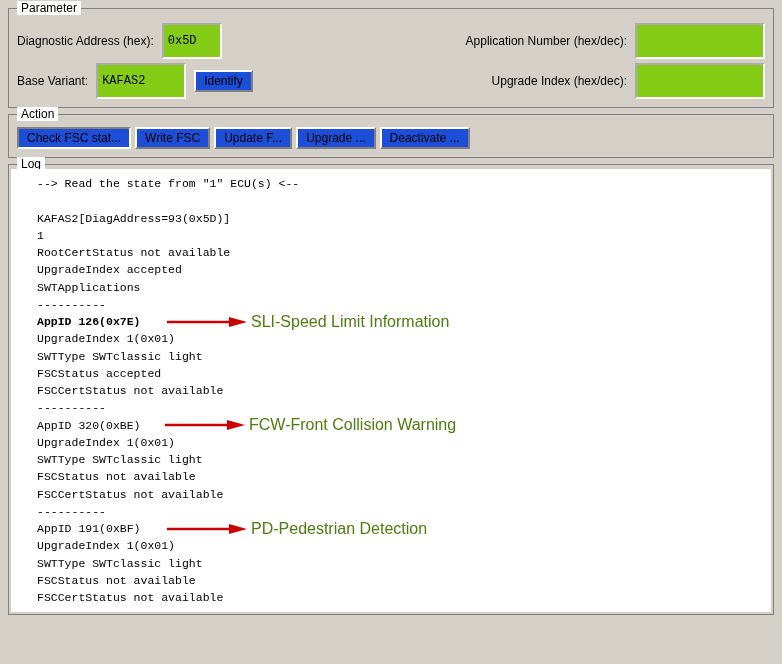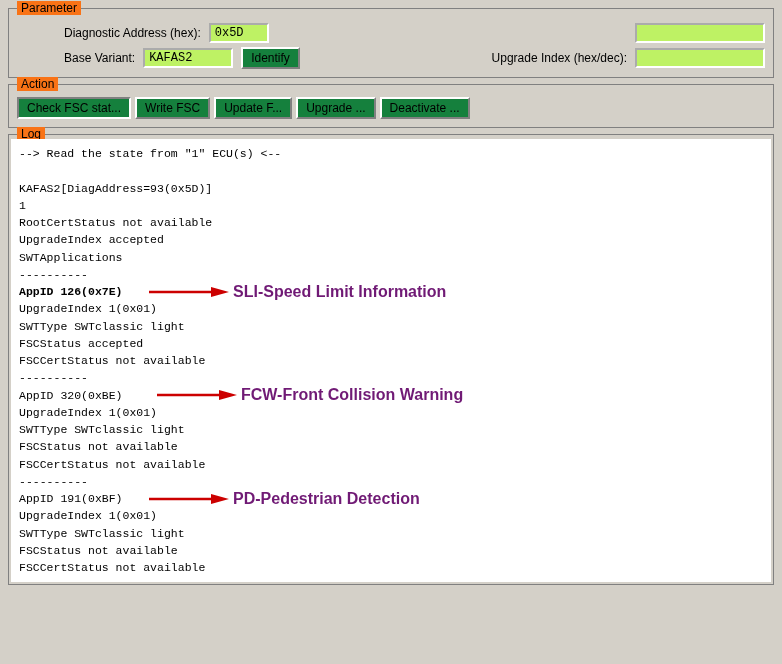--- a/index.html
+++ b/index.html
@@ -24,59 +24,58 @@
       border: 1px solid #808080;
       background: #d4d0c8;
       position: relative;
       padding: 8px 8px 8px 8px;
     }
 
     .panel-title {
       position: absolute;
       top: -8px;
       left: 8px;
-      background: #f97316;
+      background: #ffffff;
       padding: 0 4px;
       font-family: Arial, sans-serif;
       font-size: 12px;
       font-weight: normal;
     }
 
     .param-label {
       font-family: Arial, sans-serif;
       font-size: 12px;
       text-align: right;
       white-space: nowrap;
-      margin-left: 47px;
     }
 
     .param-input {
-      height: 20px;
+      height: 36px;
       border: 2px inset #fff;
-      background: #bef264;
+      background: #84cc16;
       font-family: 'Courier New', monospace;
       font-size: 12px;
       padding: 1px 4px;
     }
 
     .param-input-sm {
       width: 60px;
     }
 
     .param-input-md {
       width: 90px;
     }
 
     .param-input-lg {
       width: 130px;
     }
 
     .btn {
       height: 22px;
-      background: #15803d;
+      background: #1d4ed8;
       border-top: 2px solid #fff;
       border-left: 2px solid #fff;
       border-bottom: 2px solid #808080;
       border-right: 2px solid #808080;
       font-family: Arial, sans-serif;
       font-size: 12px;
       cursor: pointer;
       padding: 0 8px;
       white-space: nowrap;
     }
@@ -118,22 +117,22 @@
     }
 
     .log-line {
       display: block;
       white-space: pre;
     }
 
     .annotation-label {
       font-family: Arial, sans-serif;
       font-size: 16px;
-      font-weight: bold;
-      color: #701a75;
+      font-weight: normal;
+      color: #4d7c0f;
       white-space: nowrap;
       text-align: center;
     }
 
     .row1 { margin-top: 4px; }
 
     .param-row {
       display: flex;
       align-items: center;
       gap: 8px;
@@ -145,36 +144,38 @@
       align-items: center;
       gap: 8px;
       margin-top: 4px;
     }
 
     .spacer { flex: 1; }
 
     
     .log-text {
       position: relative;
+      margin-left: 18px;
     }
   </style>
 </head>
 <body>
 
 <div class="main-container">
 
   <div class="panel">
     <span class="panel-title">Parameter</span>
 
     <div class="param-row row1">
       <span class="param-label">Diagnostic Address (hex):</span>
       <input class="param-input param-input-sm" type="text" value="0x5D" readonly="" style="">
 
       <div class="spacer"></div>
 
+      <span class="param-label">Application Number (hex/dec):</span>
       <input class="param-input param-input-lg" type="text" value="" style="">
     </div>
 
     <div class="param-row-2">
       <span class="param-label">Base Variant:</span>
       <input class="param-input param-input-md" type="text" value="KAFAS2" readonly="" style="">
       <button class="btn">Identify</button>
 
       <div class="spacer"></div>
 
@@ -221,21 +222,21 @@
         </span>
 
         <span class="log-line">UpgradeIndex 1(0x01)</span>
         <span class="log-line">SWTType SWTclassic light</span>
         <span class="log-line">FSCStatus accepted</span>
         <span class="log-line">FSCCertStatus not available</span>
         <span class="log-line">----------</span>
 
         <span style="position:relative; display:block;">
           <span class="log-line" style="display:inline;">AppID 320(0xBE)</span>
-          <span style="position:absolute; left: 138px; top: 50%; transform: translateY(-50%); display:flex; align-items:center;">
+          <span style="position:absolute; left: 128px; top: 50%; transform: translateY(-50%); display:flex; align-items:center;">
             <svg width="80" height="20" viewBox="0 0 80 20">
               <line x1="0" y1="10" x2="62" y2="10" stroke="#cc0000" stroke-width="2.5"></line>
               <polygon points="62,5 80,10 62,15" fill="#cc0000"></polygon>
             </svg>
             <span class="annotation-label" style="margin-left:4px;">FCW-Front Collision Warning</span>
           </span>
         </span>
 
         <span class="log-line">UpgradeIndex 1(0x01)</span>
         <span class="log-line">SWTType SWTclassic light</span>

